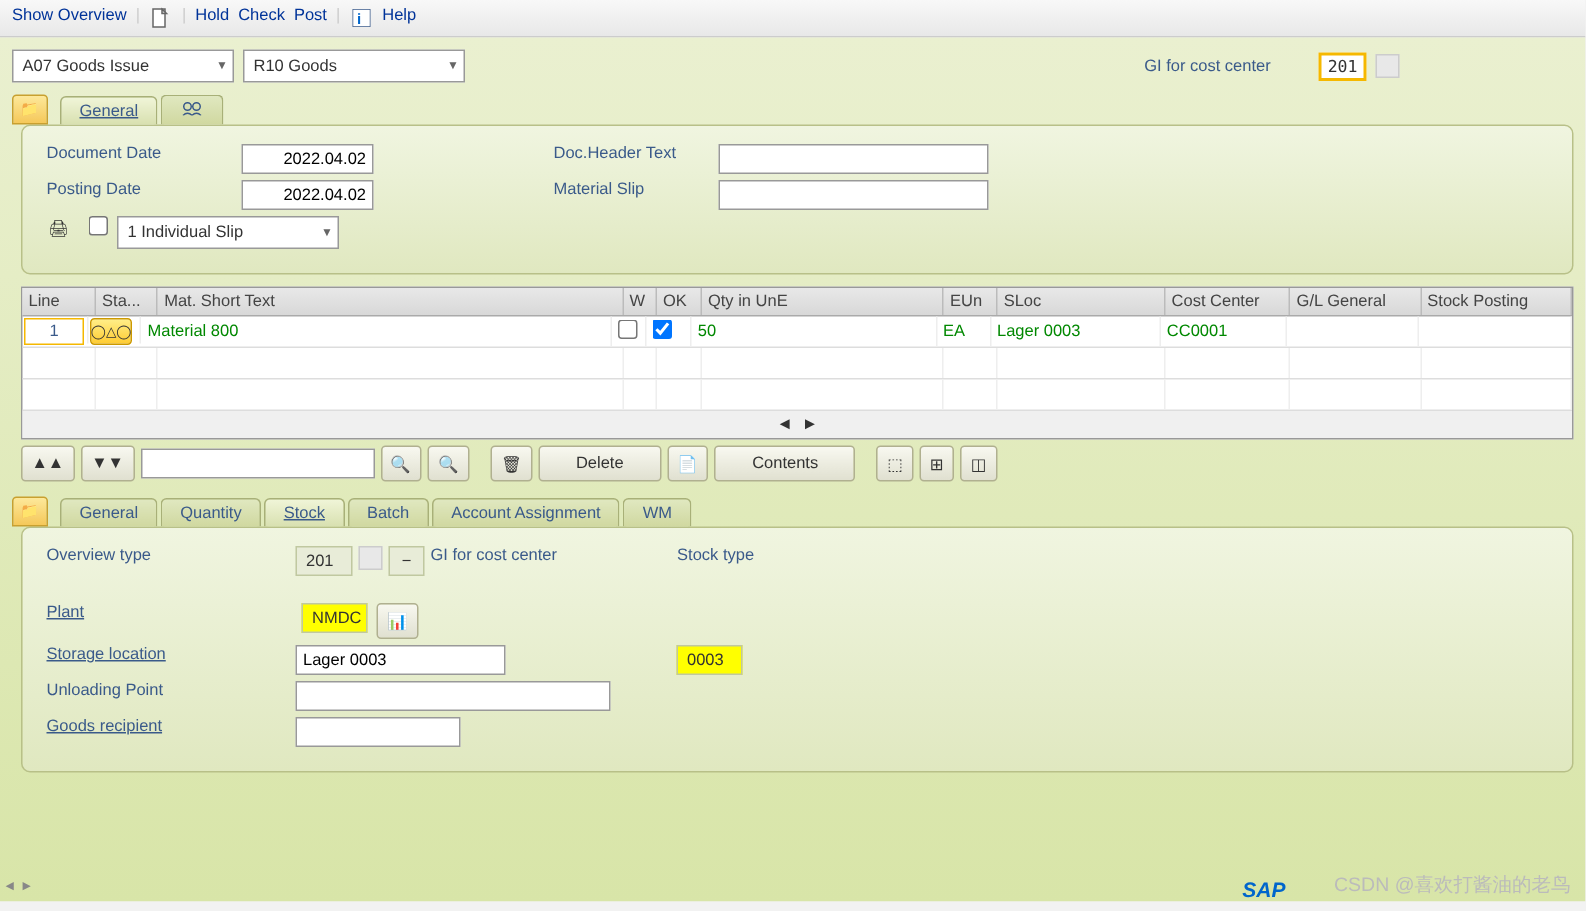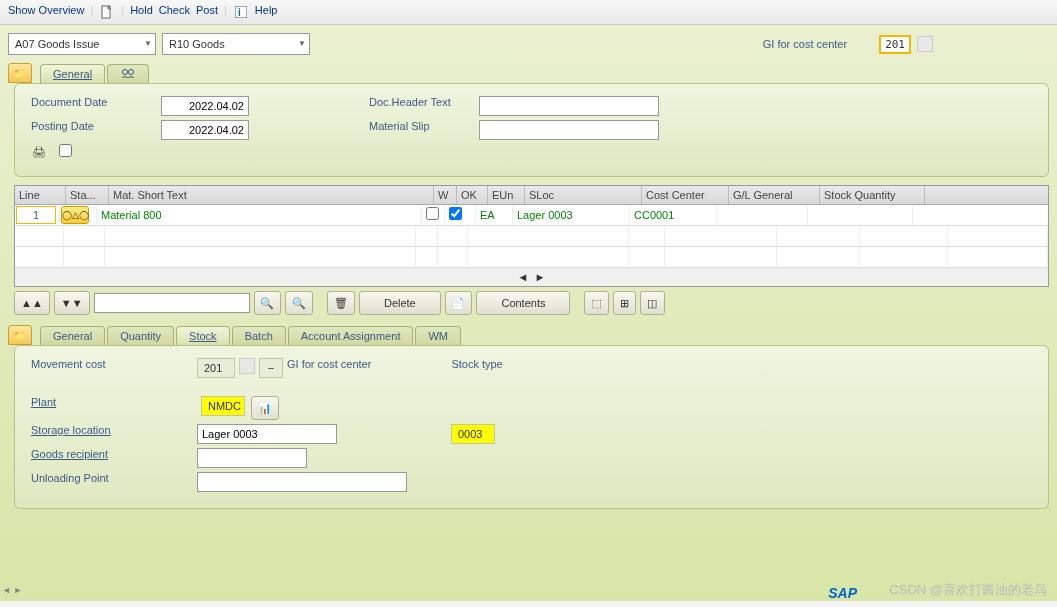--- a/index.html
+++ b/index.html
@@ -102,20 +102,21 @@
         </div>
         <div class="form-row">
           <span class="form-label">Posting Date</span>
           <input class="text-input" style="width: 78px; text-align: right;" value="2022.04.02">
         </div>
         <div class="form-row">
           <span class="icon-btn">🖨</span>
           <span style="width:12px"></span>
           <input type="checkbox" style="">
           <span style="width:6px"></span>
+          <div class="combo" style="width:120px">1 Individual Slip</div>
         </div>
       </div>
       <div>
         <div class="form-row">
           <span class="form-label" style="width:110px">Doc.Header Text</span>
           <input class="text-input" style="width: 170px;" value="">
         </div>
         <div class="form-row">
           <span class="form-label" style="width:110px">Material Slip</span>
           <input class="text-input" style="width: 170px;" value="">
@@ -124,36 +125,38 @@
     </div>
   </div>
 
   <div class="grid">
     <div class="grid-header">
       <div class="cell" style="width:42px">Line</div>
       <div class="cell" style="width:34px">Sta...</div>
       <div class="cell" style="width:316px">Mat. Short Text</div>
       <div class="cell" style="width:14px">W</div>
       <div class="cell" style="width:22px">OK</div>
+      <div class="cell" style="width:160px">Qty in UnE</div>
       <div class="cell" style="width:28px">EUn</div>
       <div class="cell" style="width:108px">SLoc</div>
       <div class="cell" style="width:78px">Cost Center</div>
       <div class="cell" style="width:82px">G/L General</div>
-      <div class="cell" style="width:96px">Stock Quantity</div>
+      <div class="cell" style="width:96px">Stock Posting</div>
     </div>
     <div class="grid-row">
       <div class="cell" style="width:42px;padding:1px">
           <div class="line-num">1</div>
         </div>
       <div class="cell" style="width:34px;padding:1px">
           <div class="status-cell">◯△◯</div>
         </div>
       <div class="cell green" style="width:316px">Material 800</div>
       <div class="cell" style="width:14px"><input type="checkbox" style=""></div>
       <div class="cell" style="width:22px"><input type="checkbox" checked="" style=""></div>
+      <div class="cell green" style="width:160px">50</div>
       <div class="cell green" style="width:28px">EA</div>
       <div class="cell green" style="width:108px">Lager 0003</div>
       <div class="cell green" style="width:78px">CC0001</div>
       <div class="cell" style="width:82px"></div>
       <div class="cell" style="width:96px"></div>
     </div>
     <div class="grid-row">
       <div class="cell" style="width:42px"></div>
         <div class="cell" style="width:34px"></div>
         <div class="cell" style="width:316px"></div>
@@ -209,21 +212,21 @@
       <div class="tab">Quantity</div>
       <div class="tab active">Stock</div>
       <div class="tab">Batch</div>
       <div class="tab">Account Assignment</div>
       <div class="tab">WM</div>
     </div>
   </div>
 
   <div class="panel">
     <div class="form-row" style="margin-bottom:18px">
-      <span class="form-label" style="width:166px">Movement cost</span>
+      <span class="form-label" style="width:166px">Overview type</span>
       <span class="readonly-box" style="width:24px">201</span>
       <span style="width:4px"></span>
       <span class="gray-box"></span>
       <span style="width:4px"></span>
       <span class="readonly-box" style="width:10px;text-align:center">−</span>
       <span style="width:4px"></span>
       <span class="label">GI for cost center</span>
       <span style="width:80px"></span>
       <span class="form-label" style="width:170px">Stock type</span>
     </div>
@@ -232,25 +235,25 @@
       <span class="readonly-box hl-yellow" style="width:30px;margin-left:4px">NMDC</span>
       <span class="btn" style="margin-left:6px">📊</span>
     </div>
     <div class="form-row">
       <span class="form-label u" style="width:166px">Storage location</span>
       <input class="text-input" style="width: 130px;" value="Lager 0003">
       <span style="width:114px"></span>
       <span class="readonly-box hl-yellow" style="width:30px">0003</span>
     </div>
     <div class="form-row">
+      <span class="form-label" style="width:166px">Unloading Point</span>
+      <input class="text-input" style="width: 200px;" value="">
+    </div>
+    <div class="form-row">
       <span class="form-label u" style="width:166px">Goods recipient</span>
       <input class="text-input" style="width: 100px;" value="">
-    </div>
-    <div class="form-row">
-      <span class="form-label" style="width:166px">Unloading Point</span>
-      <input class="text-input" style="width: 200px;" value="">
     </div>
   </div>
 
   <div class="side-handles">◄ ►</div>
   <div class="watermark">CSDN @喜欢打酱油的老鸟</div>
   <div class="sap-logo">SAP</div>
 </div>
 
 </body></html>

